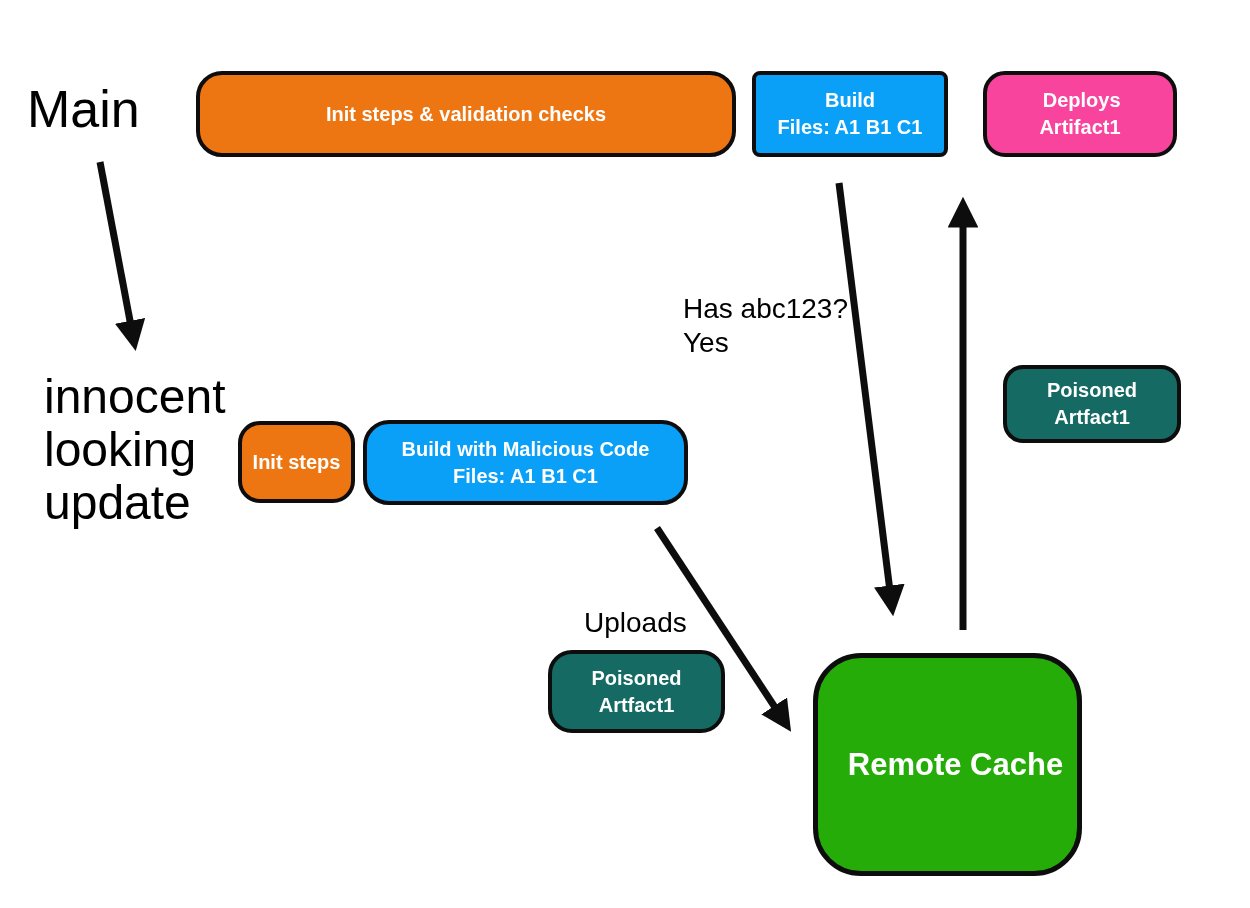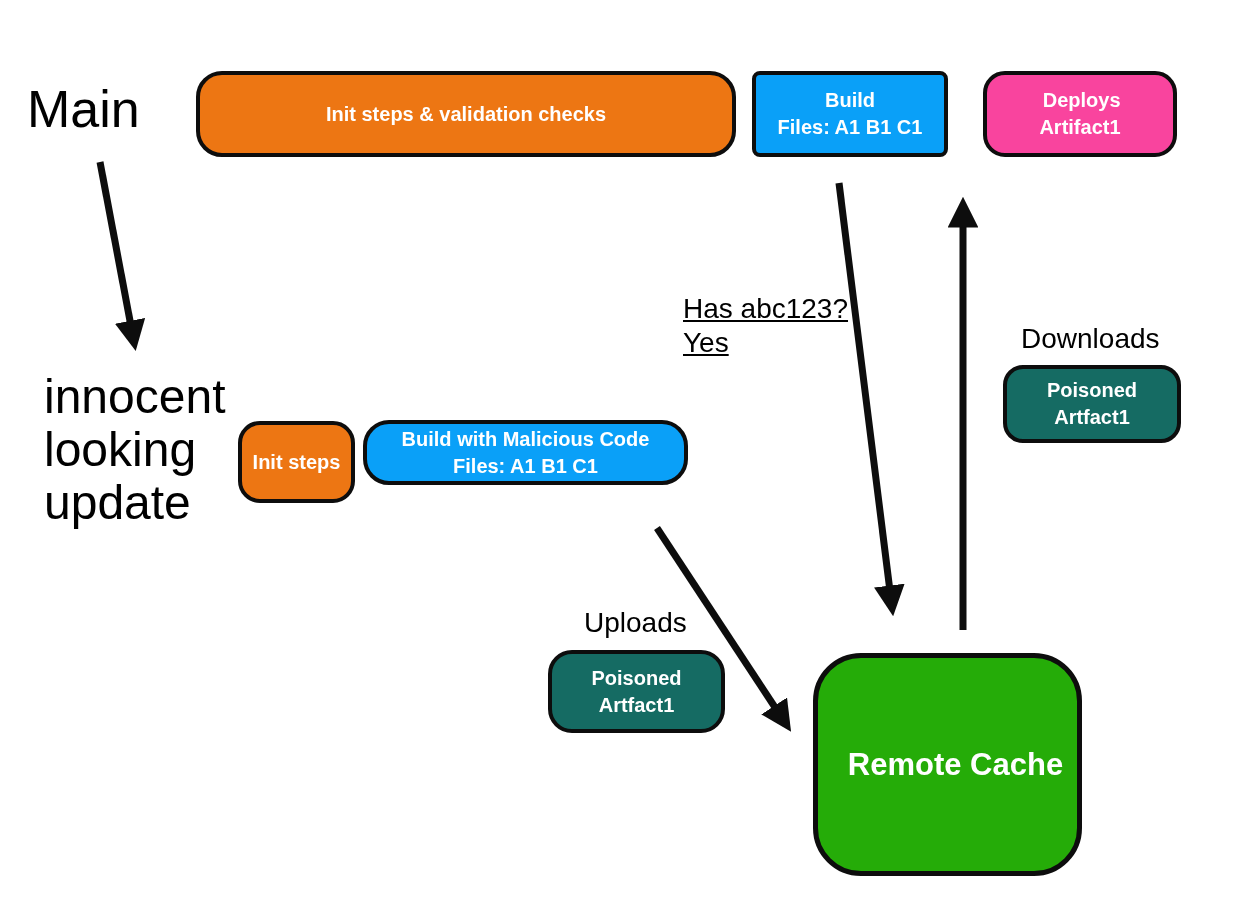--- a/index.html
+++ b/index.html
@@ -76,24 +76,23 @@
     <line x1="963" y1="630" x2="963" y2="206" stroke="#0d0d0d" stroke-width="7" marker-end="url(#ah)"></line>
     <line x1="657" y1="528" x2="786" y2="724" stroke="#0d0d0d" stroke-width="7" marker-end="url(#ah)"></line>
   </svg>
 
   <div class="free-label label-big" style="left:44px; top:370px;">innocent
 looking
 update</div>
 
   <div class="free-label label-title" style="left:27px; top:80px;">Main</div>
 
-  <div class="free-label label-med" style="left:683px; top:292px;text-decoration:underline;">Has abc123?
+  <div class="free-label label-med" style="left:683px; top:292px;">Has abc123?
 Yes</div>
 
-  <div class="free-label label-med" style="left:1021px; top:322px;">Downloads</div>
 
   <div class="free-label label-med" style="left:584px; top:606px;">Uploads</div>
 
   <div class="node" style="left: 196px; top: 71px; width: 540px; height: 86px; border-radius: 26px; background-color: rgb(237, 118, 19);">
     <span class="node-label">Init steps &amp; validation checks</span>
   </div>
 
   <div class="node" style="left: 752px; top: 71px; width: 196px; height: 86px; border-radius: 8px; background-color: rgb(10, 160, 248);">
     <span class="node-label">Build
 Files: A1 B1 C1</span>
@@ -101,21 +100,21 @@
 
   <div class="node" style="left: 983px; top: 71px; width: 194px; height: 86px; border-radius: 22px; background-color: rgb(249, 68, 158); text-align: right;">
     <span class="node-label">Deploys
 Artifact1</span>
   </div>
 
   <div class="node" style="left: 238px; top: 421px; width: 117px; height: 82px; border-radius: 22px; background-color: rgb(237, 118, 19);">
     <span class="node-label">Init steps</span>
   </div>
 
-  <div class="node" style="left: 363px; top: 420px; width: 325px; height: 65px; border-radius: 26px; background-color: rgb(10, 160, 248);">
+  <div class="node" style="left: 363px; top: 420px; width: 325px; height: 85px; border-radius: 26px; background-color: rgb(10, 160, 248);">
     <span class="node-label">Build with Malicious Code
 Files: A1 B1 C1</span>
   </div>
 
   <div class="node" style="left: 1003px; top: 365px; width: 178px; height: 78px; border-radius: 20px; background-color: rgb(21, 107, 99);">
     <span class="node-label">Poisoned
 Artfact1</span>
   </div>
 
   <div class="node" style="left: 548px; top: 650px; width: 177px; height: 83px; border-radius: 24px; background-color: rgb(21, 107, 99);">

